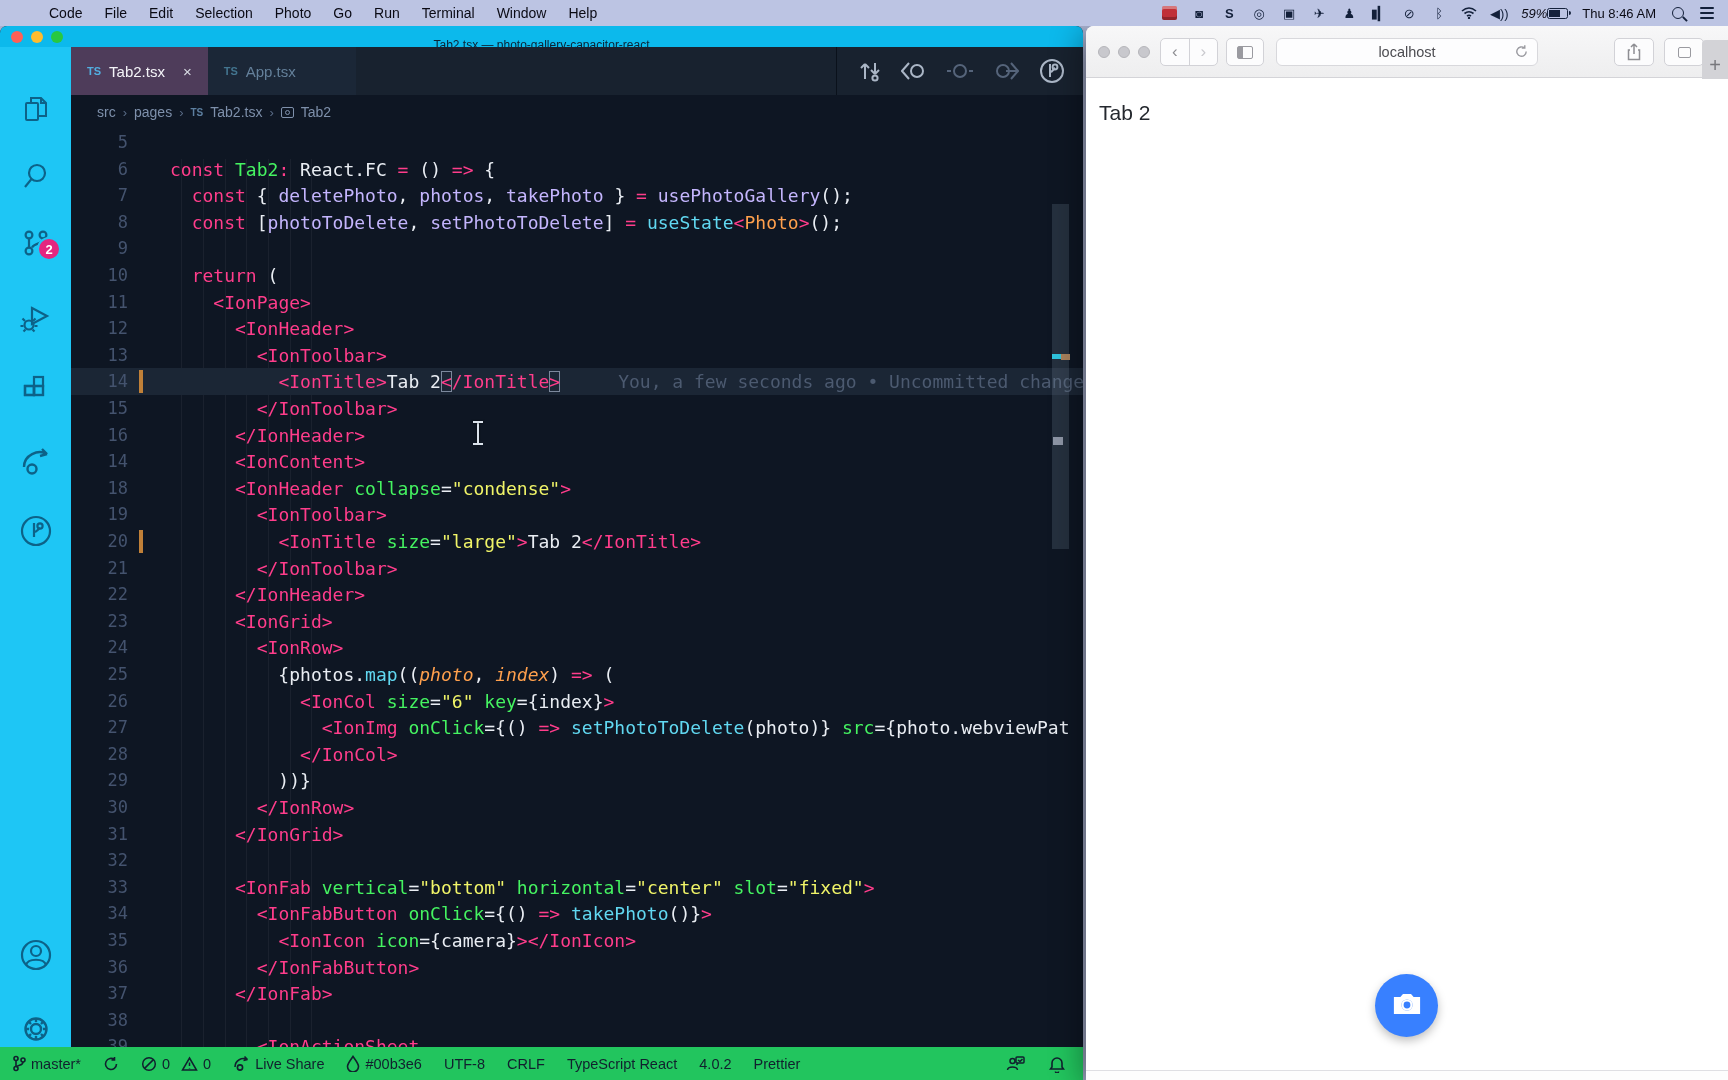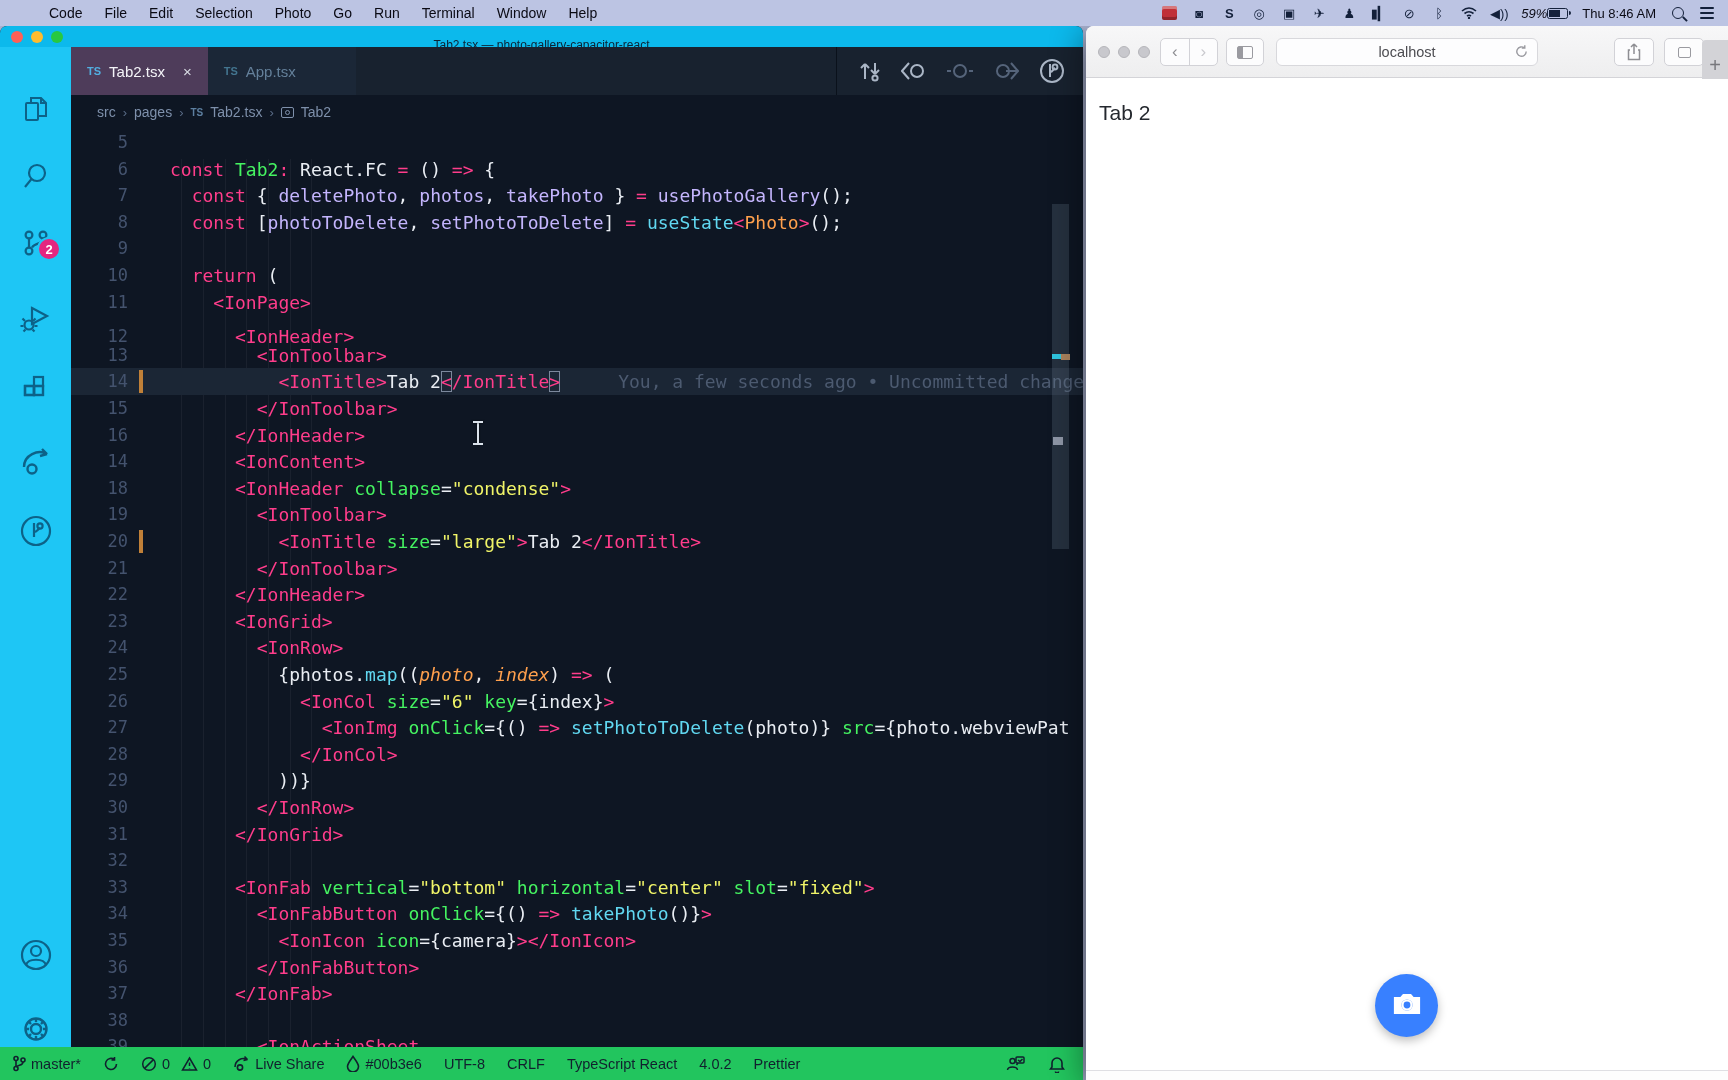--- a/index.html
+++ b/index.html
@@ -339,21 +339,21 @@
     <div class="iguide" style="left:240px"></div>
 
     <div id="lines">
         <div class="eline" style="top: 0px;"><span class="num">5</span><span class="code"></span></div>
         <div class="eline" style="top: 26.6px;"><span class="num">6</span><span class="code"><span class="tk-k">const</span><span class="tk-w"> </span><span class="tk-g">Tab2</span><span class="tk-k">:</span><span class="tk-w"> React.FC </span><span class="tk-k">=</span><span class="tk-w"> () </span><span class="tk-k">=&gt;</span><span class="tk-w"> {</span></span></div>
         <div class="eline" style="top: 53.2px;"><span class="num">7</span><span class="code"><span class="tk-w">  </span><span class="tk-k">const</span><span class="tk-w"> { </span><span class="tk-v">deletePhoto</span><span class="tk-w">, </span><span class="tk-v">photos</span><span class="tk-w">, </span><span class="tk-v">takePhoto</span><span class="tk-w"> } </span><span class="tk-k">=</span><span class="tk-w"> </span><span class="tk-v">usePhotoGallery</span><span class="tk-w">();</span></span></div>
         <div class="eline" style="top: 79.8px;"><span class="num">8</span><span class="code"><span class="tk-w">  </span><span class="tk-k">const</span><span class="tk-w"> [</span><span class="tk-v">photoToDelete</span><span class="tk-w">, </span><span class="tk-v">setPhotoToDelete</span><span class="tk-w">] </span><span class="tk-k">=</span><span class="tk-w"> </span><span class="tk-c">useState</span><span class="tk-k">&lt;</span><span class="tk-o">Photo</span><span class="tk-k">&gt;</span><span class="tk-w">();</span></span></div>
         <div class="eline" style="top: 106.4px;"><span class="num">9</span><span class="code"></span></div>
         <div class="eline" style="top: 133px;"><span class="num">10</span><span class="code"><span class="tk-w">  </span><span class="tk-k">return</span><span class="tk-w"> (</span></span></div>
         <div class="eline" style="top: 159.6px;"><span class="num">11</span><span class="code"><span class="tk-w">    </span><span class="tk-k">&lt;IonPage&gt;</span></span></div>
-        <div class="eline" style="top: 186.2px; margin-top: 8px;"><span class="num">12</span><span class="code"><span class="tk-w">      </span><span class="tk-k">&lt;IonHeader&gt;</span></span></div>
+        <div class="eline" style="top: 186.2px;"><span class="num">12</span><span class="code"><span class="tk-w">      </span><span class="tk-k">&lt;IonHeader&gt;</span></span></div>
         <div class="eline" style="top: 212.8px;"><span class="num">13</span><span class="code"><span class="tk-w">        </span><span class="tk-k">&lt;IonToolbar&gt;</span></span></div>
         <div class="eline cur" style="top: 239.4px;"><span class="num">14</span><span class="modbar"></span><span class="code"><span class="tk-w">          </span><span class="tk-k">&lt;IonTitle&gt;</span><span class="tk-w">Tab 2</span><span class="tk-x">&lt;</span><span class="tk-k">/IonTitle</span><span class="tk-x">&gt;</span><span class="blame">You, a few seconds ago • Uncommitted changes</span></span></div>
         <div class="eline" style="top: 266px;"><span class="num">15</span><span class="code"><span class="tk-w">        </span><span class="tk-k">&lt;/IonToolbar&gt;</span></span></div>
         <div class="eline" style="top: 292.6px;"><span class="num">16</span><span class="code"><span class="tk-w">      </span><span class="tk-k">&lt;/IonHeader&gt;</span></span></div>
         <div class="eline" style="top: 319.2px;"><span class="num">14</span><span class="code"><span class="tk-w">      </span><span class="tk-k">&lt;IonContent&gt;</span></span></div>
         <div class="eline" style="top: 345.8px;"><span class="num">18</span><span class="code"><span class="tk-w">      </span><span class="tk-k">&lt;IonHeader </span><span class="tk-g">collapse</span><span class="tk-w">=</span><span class="tk-s">"condense"</span><span class="tk-k">&gt;</span></span></div>
         <div class="eline" style="top: 372.4px;"><span class="num">19</span><span class="code"><span class="tk-w">        </span><span class="tk-k">&lt;IonToolbar&gt;</span></span></div>
         <div class="eline" style="top: 399px;"><span class="num">20</span><span class="modbar"></span><span class="code"><span class="tk-w">          </span><span class="tk-k">&lt;IonTitle </span><span class="tk-g">size</span><span class="tk-w">=</span><span class="tk-s">"large"</span><span class="tk-k">&gt;</span><span class="tk-w">Tab 2</span><span class="tk-k">&lt;/IonTitle&gt;</span></span></div>
         <div class="eline" style="top: 425.6px;"><span class="num">21</span><span class="code"><span class="tk-w">        </span><span class="tk-k">&lt;/IonToolbar&gt;</span></span></div>
         <div class="eline" style="top: 452.2px;"><span class="num">22</span><span class="code"><span class="tk-w">      </span><span class="tk-k">&lt;/IonHeader&gt;</span></span></div>

